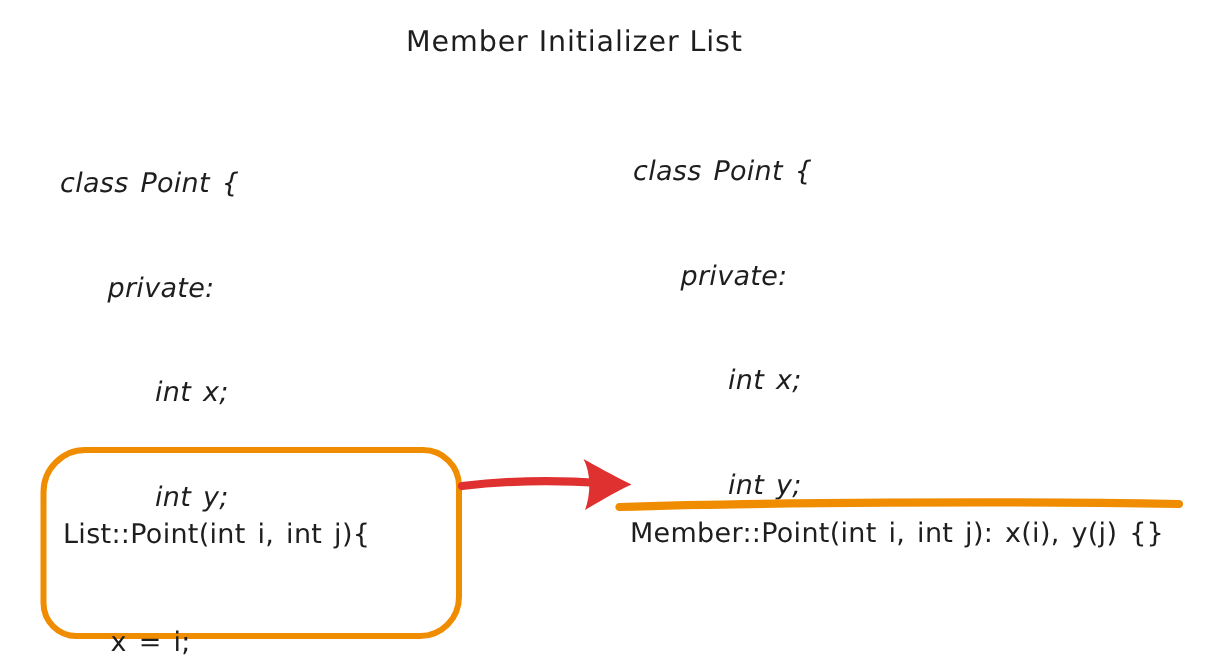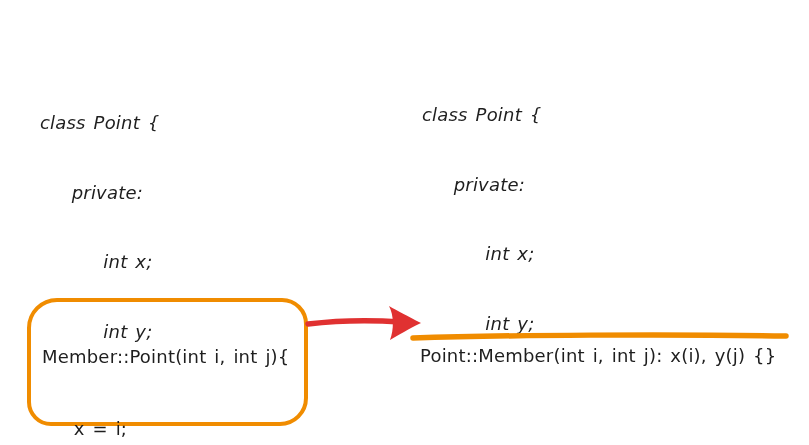--- a/index.html
+++ b/index.html
@@ -52,36 +52,37 @@
   .abs-svg { position: absolute; }
   .arrow-stroke { stroke: var(--red); }
   .arrow-fill { fill: var(--red); }
   .underline-stroke { stroke: var(--orange); }
 </style>
 </head>
 <body>
 
 <div class="canvas">
 
+  <div class="title">Member Initializer List</div>
 
   <div class="code lh27" style="left:40px; top:70px;">
     <div class="code-line">class Point {</div>
     <div class="code-line">    private:</div>
     <div class="code-line">        int x;</div>
     <div class="code-line">        int y;</div>
     <div class="code-line"></div>
     
     
     
   </div>
 
   <div class="highlight-box"></div>
 
   <div class="code lh30" style="left:42px; top:304px;">
-    <div class="code-line">Member::Point(int i, int j){</div>
+    <div class="code-line">List::Point(int i, int j){</div>
     <div class="code-line">    x = i;</div>
     
     
   </div>
 
   <svg class="abs-svg" style="left:303px; top:304px;" width="122" height="38" viewBox="0 0 122 38" aria-hidden="true">
     <path class="arrow-stroke" d="M5 20 C 38 16, 70 16, 98 18" fill="none" stroke-width="5.5" stroke-linecap="round"></path>
     <path class="arrow-fill" d="M118 19 C 104 12, 95 7, 86 2 C 91 11, 91 26, 87 36 C 96 31, 105 25, 118 19 Z"></path>
   </svg>
 
@@ -90,20 +91,20 @@
     <div class="code-line">    private:</div>
     <div class="code-line">        int x;</div>
     <div class="code-line">        int y;</div>
     <div class="code-line"></div>
     
     
     
   </div>
 
   <div class="code" style="left:420px; top:303px;">
-    <div class="code-line">Point::Member(int i, int j): x(i), y(j) {}</div>
+    <div class="code-line">Member::Point(int i, int j): x(i), y(j) {}</div>
   </div>
 
   <svg class="abs-svg" style="left:408px; top:330px;" width="384" height="13" viewBox="0 0 384 13" aria-hidden="true">
     <path class="underline-stroke" d="M5 8 C 95 5, 265 4, 378 6" fill="none" stroke-width="5.5" stroke-linecap="round"></path>
   </svg>
 
 </div>
 
 </body></html>

